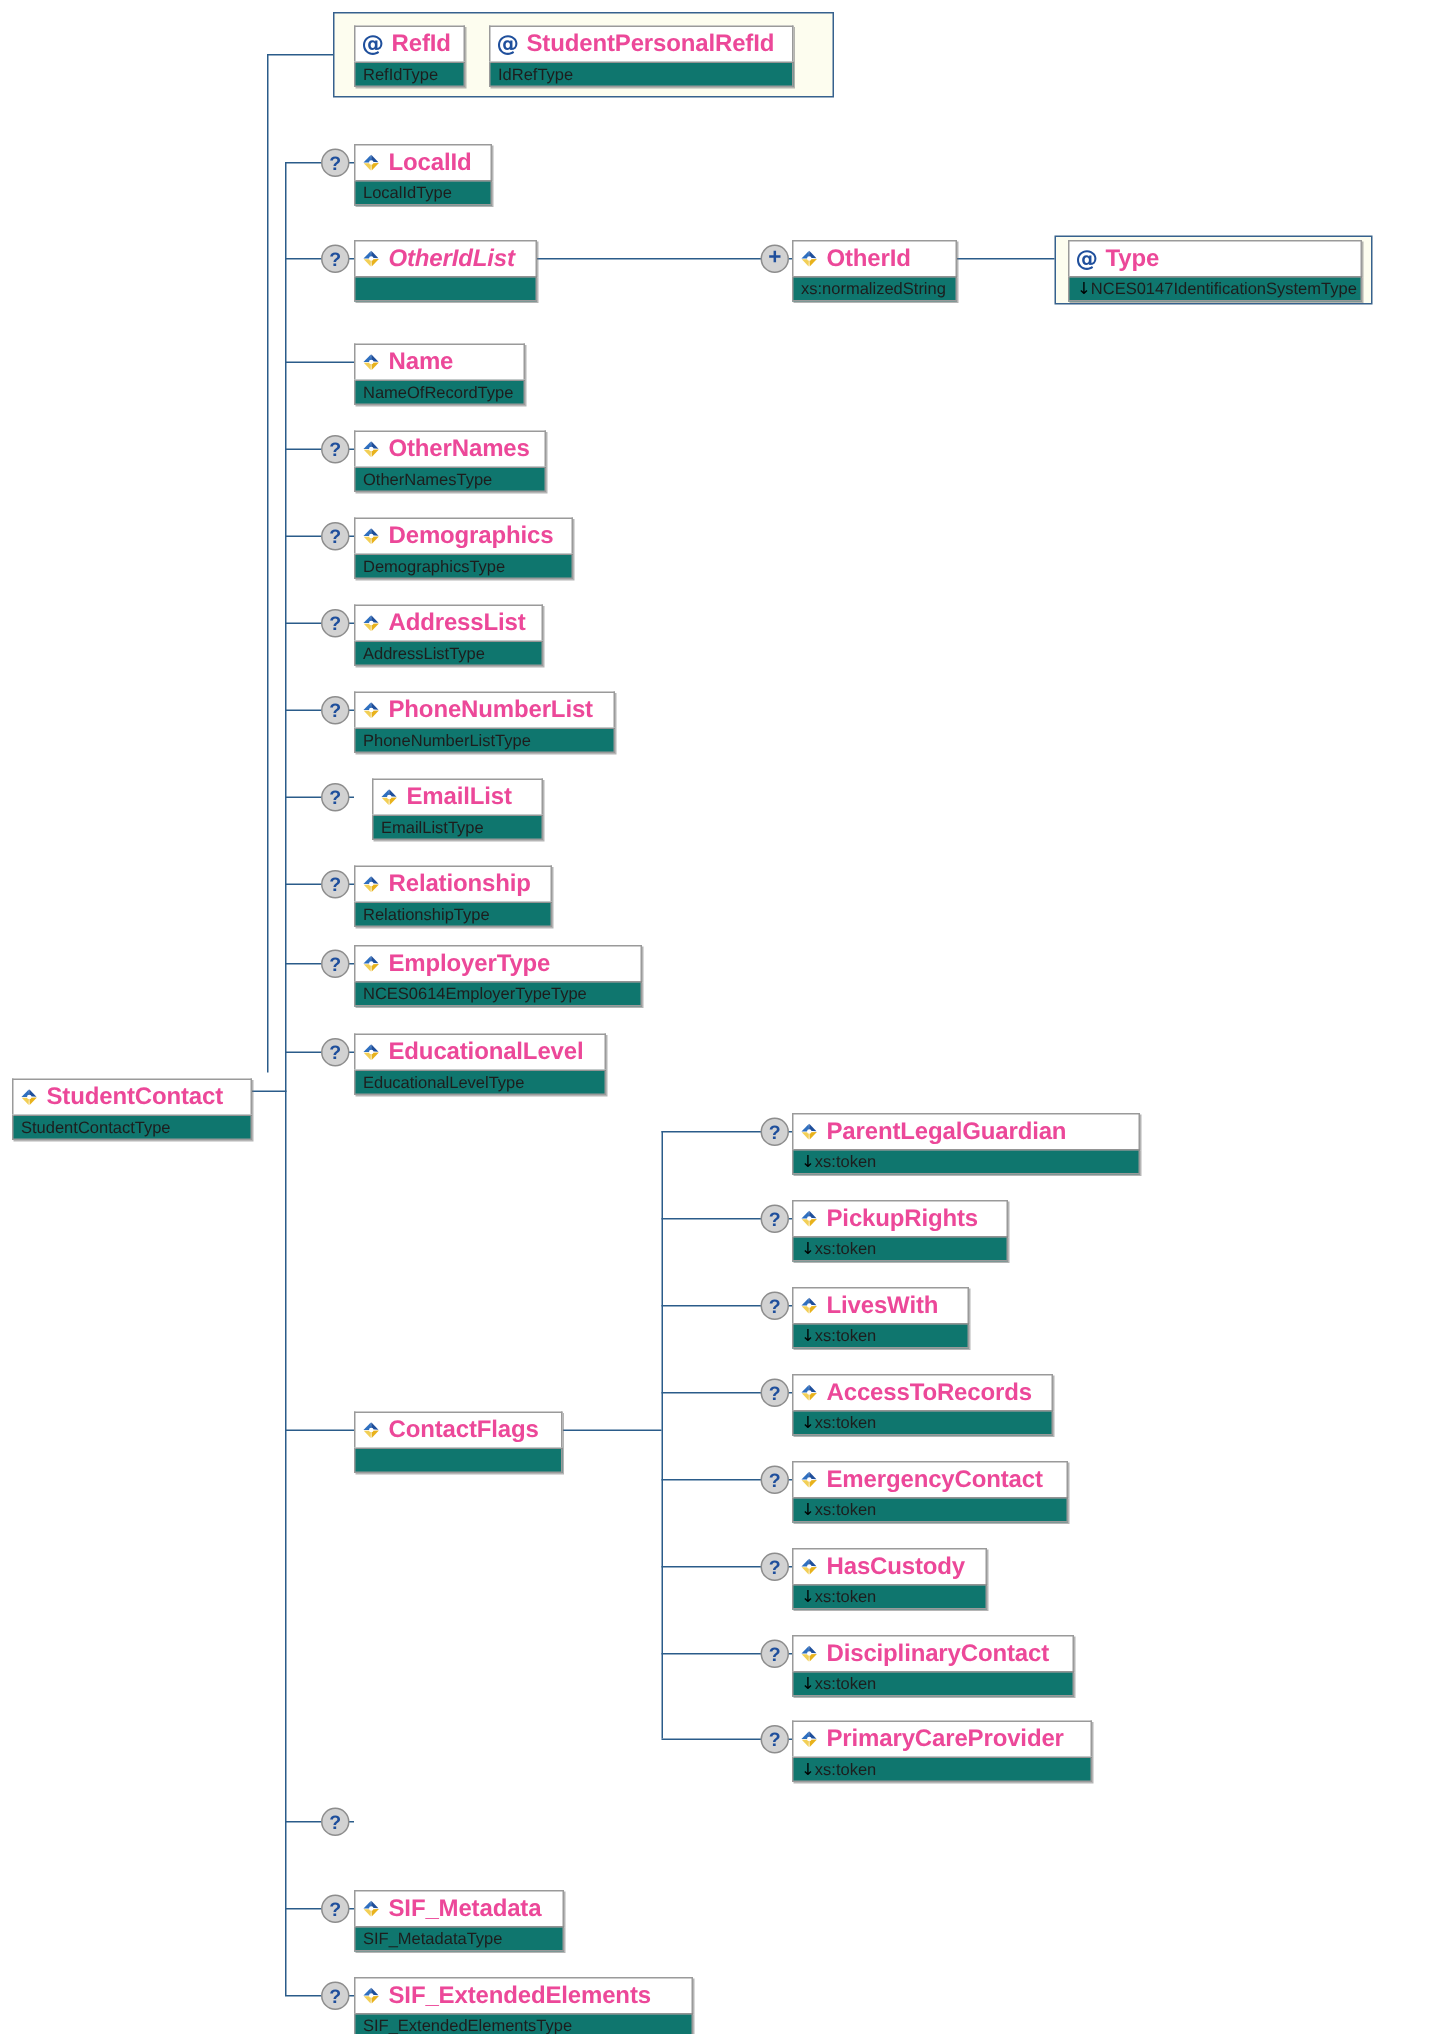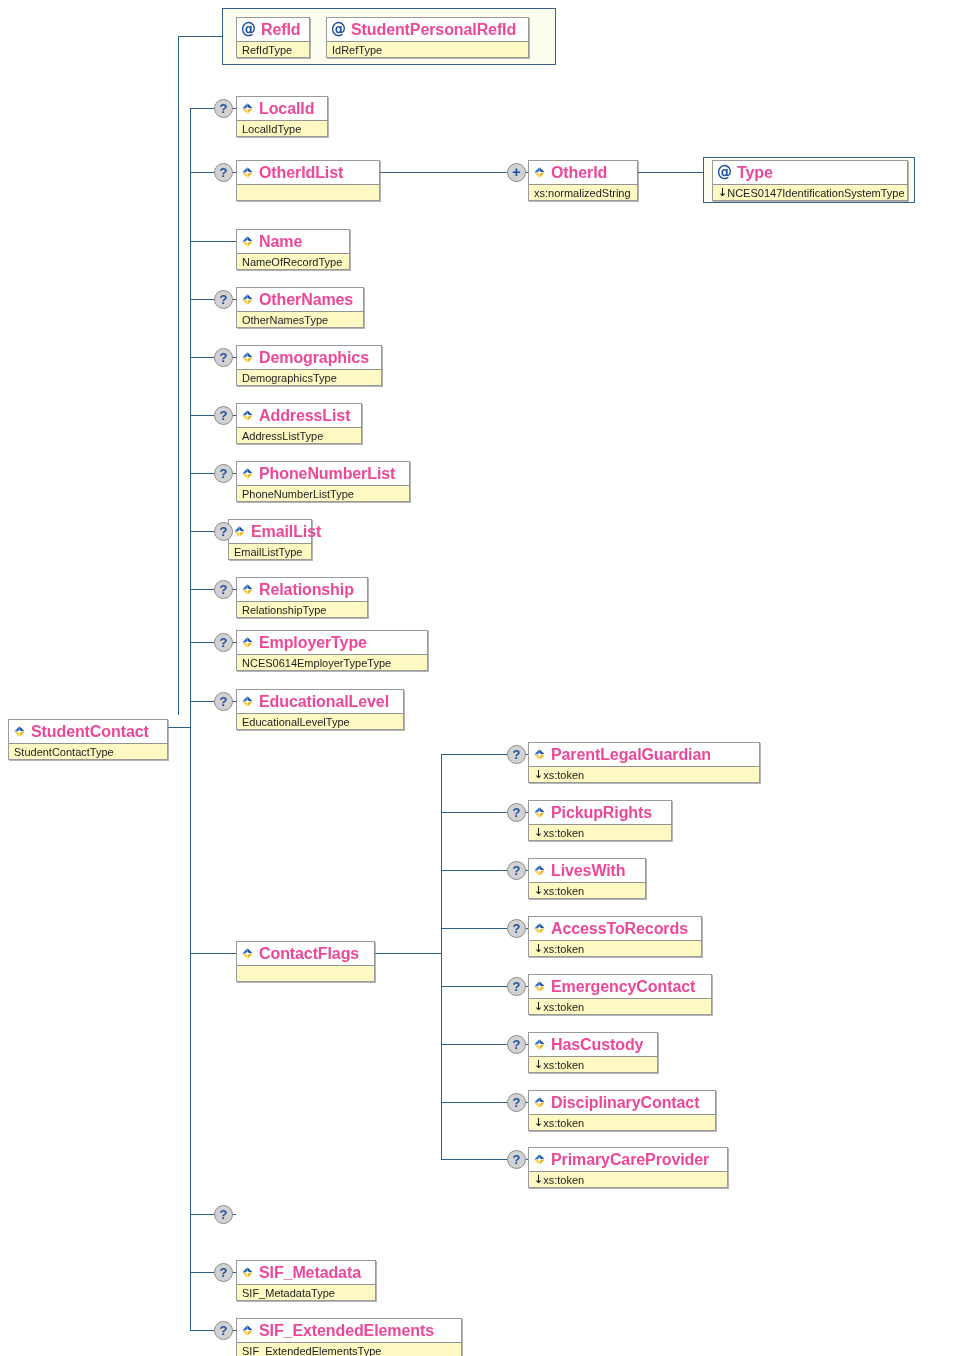--- a/index.html
+++ b/index.html
@@ -41,21 +41,21 @@
     box-sizing:border-box;
     height:24px;
     display:flex;
     align-items:center;
     padding:0 6px 0 4px;
     white-space:nowrap;
     position:relative;
     z-index:3;
   }
   .node .nrow2{
-    background:#fef9c3;
+    background:#0f766e;
     border:1px solid #9a9a9a;
     border-top:1px solid #b6b6b6;
     box-sizing:border-box;
     height:17px;
     display:flex;
     align-items:center;
     padding:0 6px 0 5px;
     white-space:nowrap;
     font-size:11px;
     color:#1d1d1d;
@@ -190,21 +190,21 @@
           </svg>
         </span>
         <span class="nname">LocalId</span>
       </div>
       <div class="nrow2">
         <span>LocalIdType</span>
       </div>
     </div>
     <div class="ln lnh" style="left: 190px; top: 172px; width: 46px; height: 1px;"></div>
     <div class="q-mark" style="left: 214px; top: 163px;">?</div>
-    <div class="node shadow" style="left: 236px; top: 160px; width: 144px;">
+    <div class="node shadow" style="left: 236px; top: 160px; width: 122px; font-style: italic;">
       <div class="nrow1">
         <span class="el-icon">
           <svg width="13" height="13" viewBox="0 0 13 13">
             <path d="M6.5 1.2 L11.3 6.1 L6.4 5.9 Z" fill="#1f4f9c"></path>
             <path d="M1.3 6.4 L6.2 1.4 L6.4 6.3 Z" fill="#2f6fbf"></path>
             <path d="M6.6 6.8 L11.6 6.6 L6.8 11.6 Z" fill="#e8b21c"></path>
             <path d="M1.5 6.8 L6.3 6.9 L6.1 11.7 Z" fill="#f2cf56"></path>
             <circle cx="6.5" cy="6.4" r="1.5" fill="#ffffff"></circle>
           </svg>
         </span>
@@ -303,21 +303,21 @@
           </svg>
         </span>
         <span class="nname">PhoneNumberList</span>
       </div>
       <div class="nrow2">
         <span>PhoneNumberListType</span>
       </div>
     </div>
     <div class="ln lnh" style="left: 190px; top: 531px; width: 46px; height: 1px;"></div>
     <div class="q-mark" style="left: 214px; top: 522px;">?</div>
-    <div class="node shadow" style="left: 228px; top: 519px; width: 84px;">
+    <div class="node shadow" style="left: 248px; top: 519px; width: 114px;">
       <div class="nrow1">
         <span class="el-icon">
           <svg width="13" height="13" viewBox="0 0 13 13">
             <path d="M6.5 1.2 L11.3 6.1 L6.4 5.9 Z" fill="#1f4f9c"></path>
             <path d="M1.3 6.4 L6.2 1.4 L6.4 6.3 Z" fill="#2f6fbf"></path>
             <path d="M6.6 6.8 L11.6 6.6 L6.8 11.6 Z" fill="#e8b21c"></path>
             <path d="M1.5 6.8 L6.3 6.9 L6.1 11.7 Z" fill="#f2cf56"></path>
             <circle cx="6.5" cy="6.4" r="1.5" fill="#ffffff"></circle>
           </svg>
         </span>

